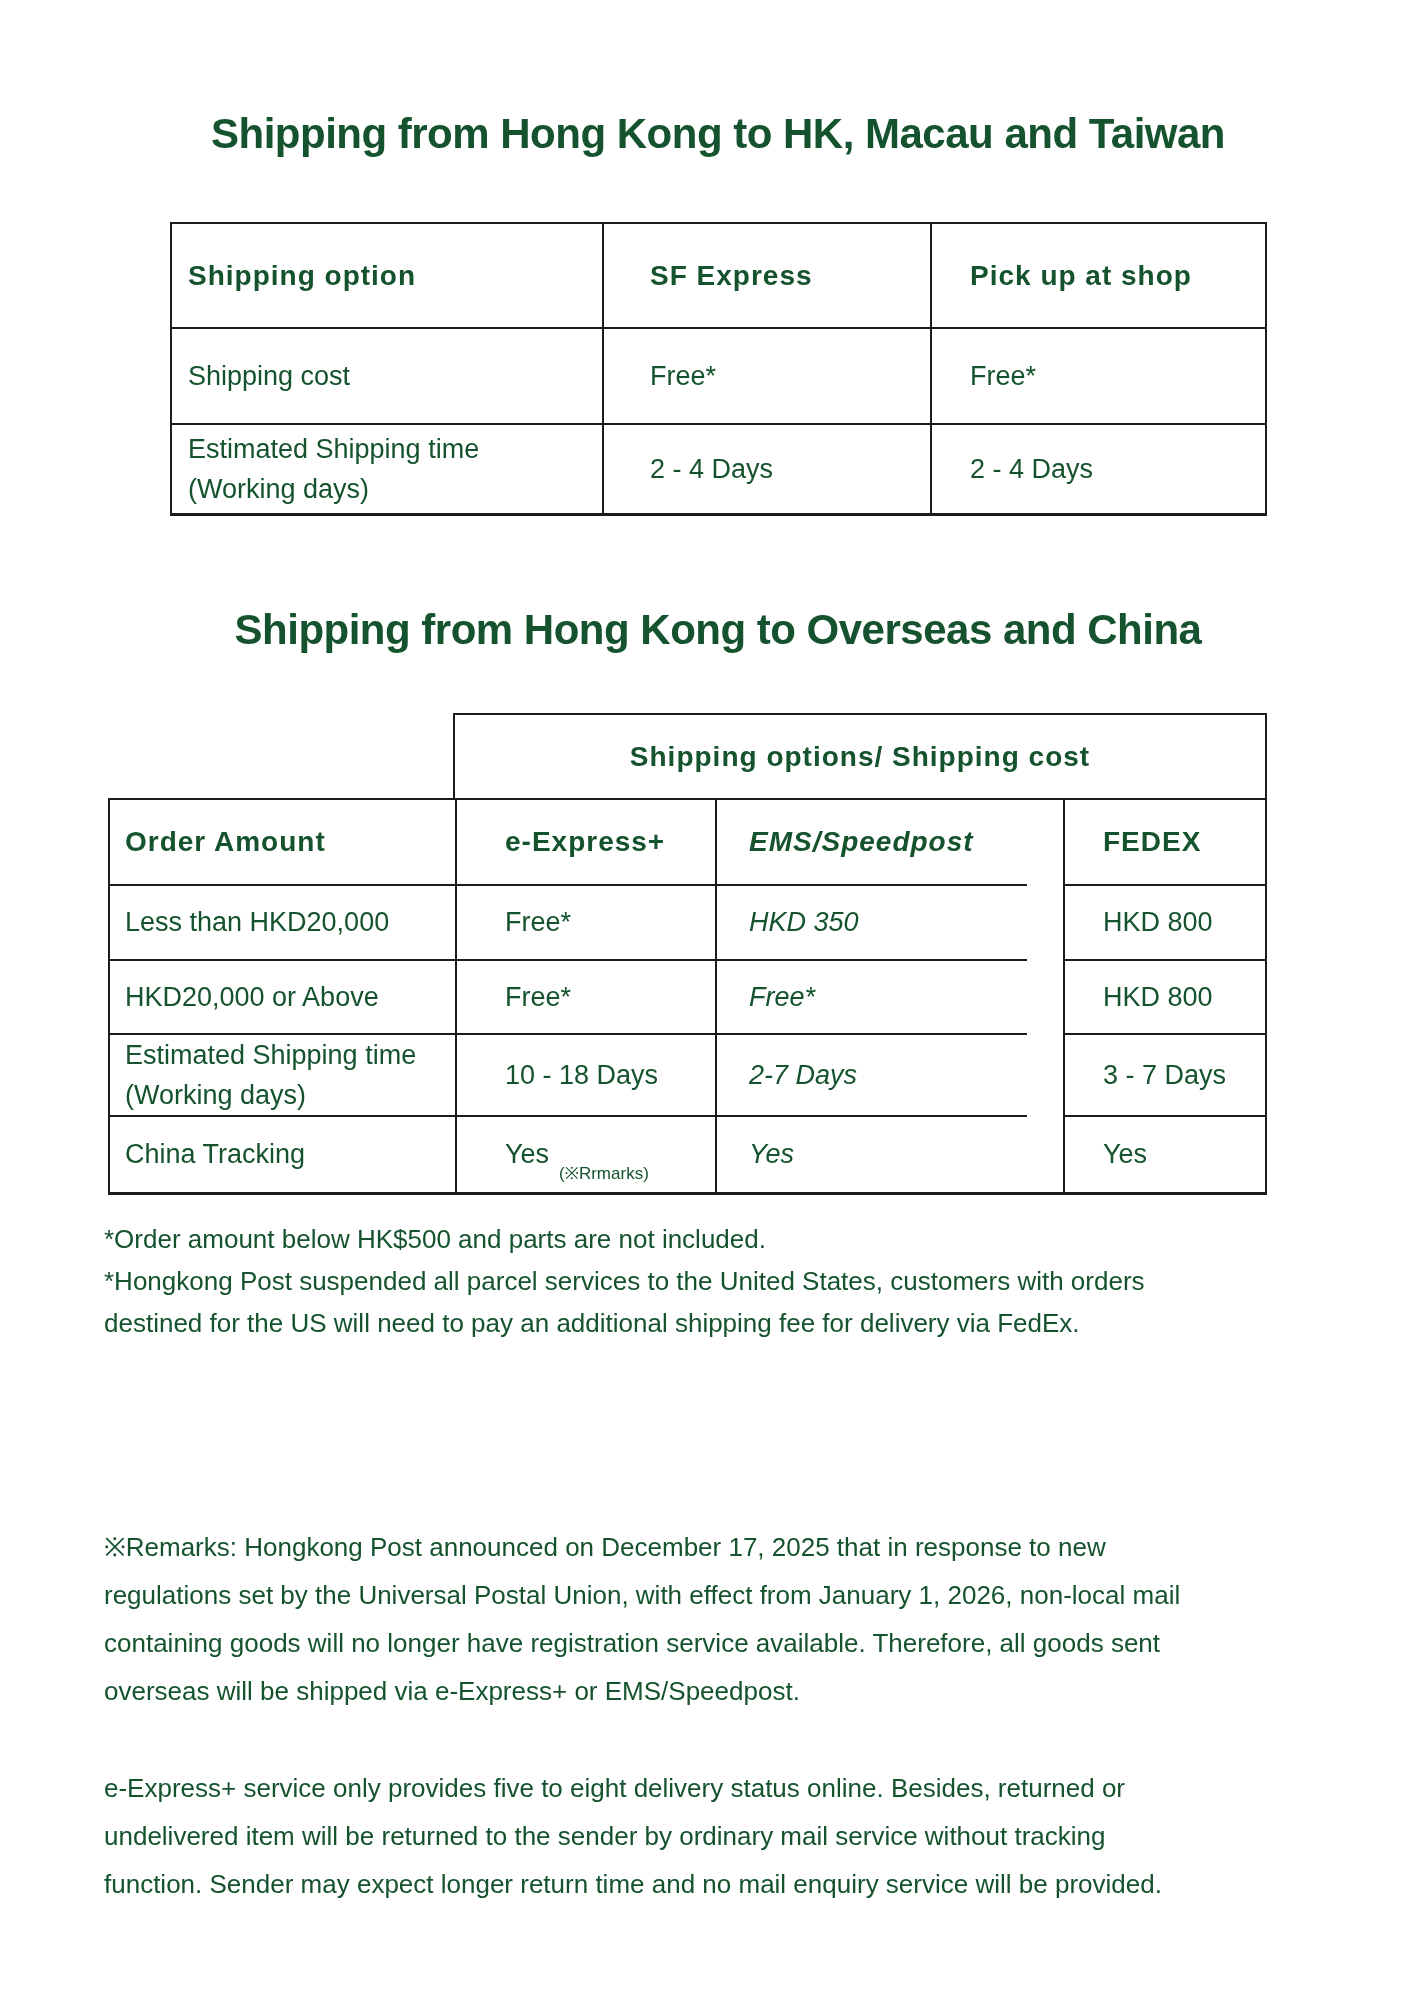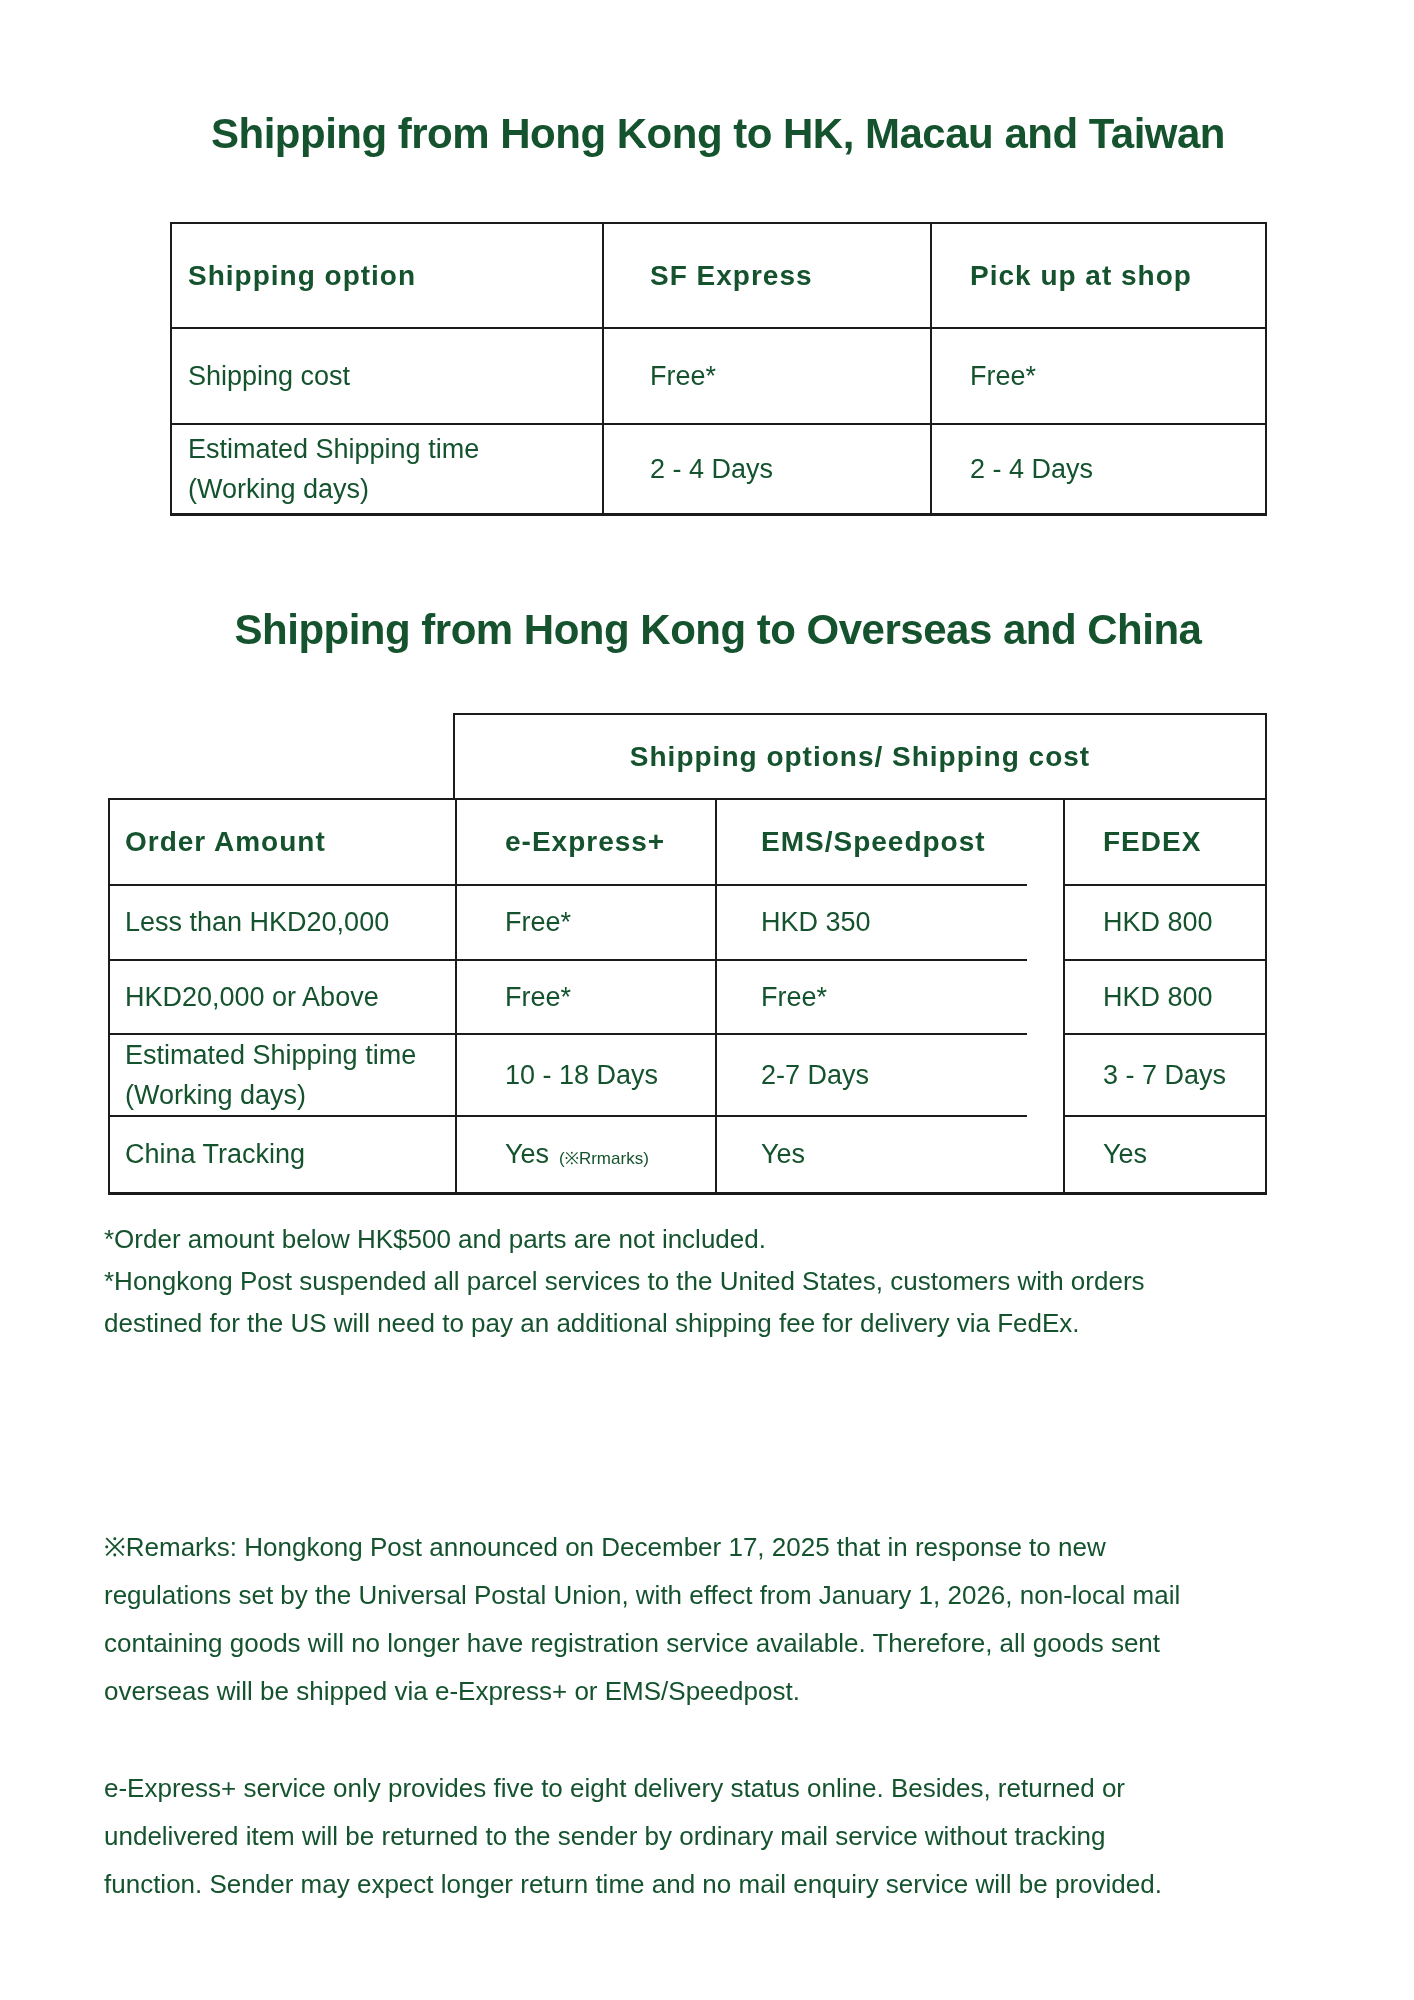--- a/index.html
+++ b/index.html
@@ -78,28 +78,28 @@
     line-height:1.2;
   }
   .pre { white-space:pre-line; }
 
   
   .t1c1 { padding-left:16px; }
   .t1c2 { padding-left:46px; }
   .t1c3 { padding-left:38px; }
   .t2c1 { padding-left:15px; }
   .t2c2 { padding-left:48px; }
-  .t2c3 { padding-left:44px; }
+  .t2c3 { padding-left:32px;font-style:italic; }
   .t2c4 { padding-left:38px;margin-left:36px; }
 
   .mini {
     font-size:17px;
     margin-left:10px;
     position:relative;
-    top:4px;
+    top:19px;
     white-space:nowrap;
   }
 
   
   .note {
     position:absolute;
     left:104px;
     width:1262px;
     font-size:26px;
     white-space:pre-line;

